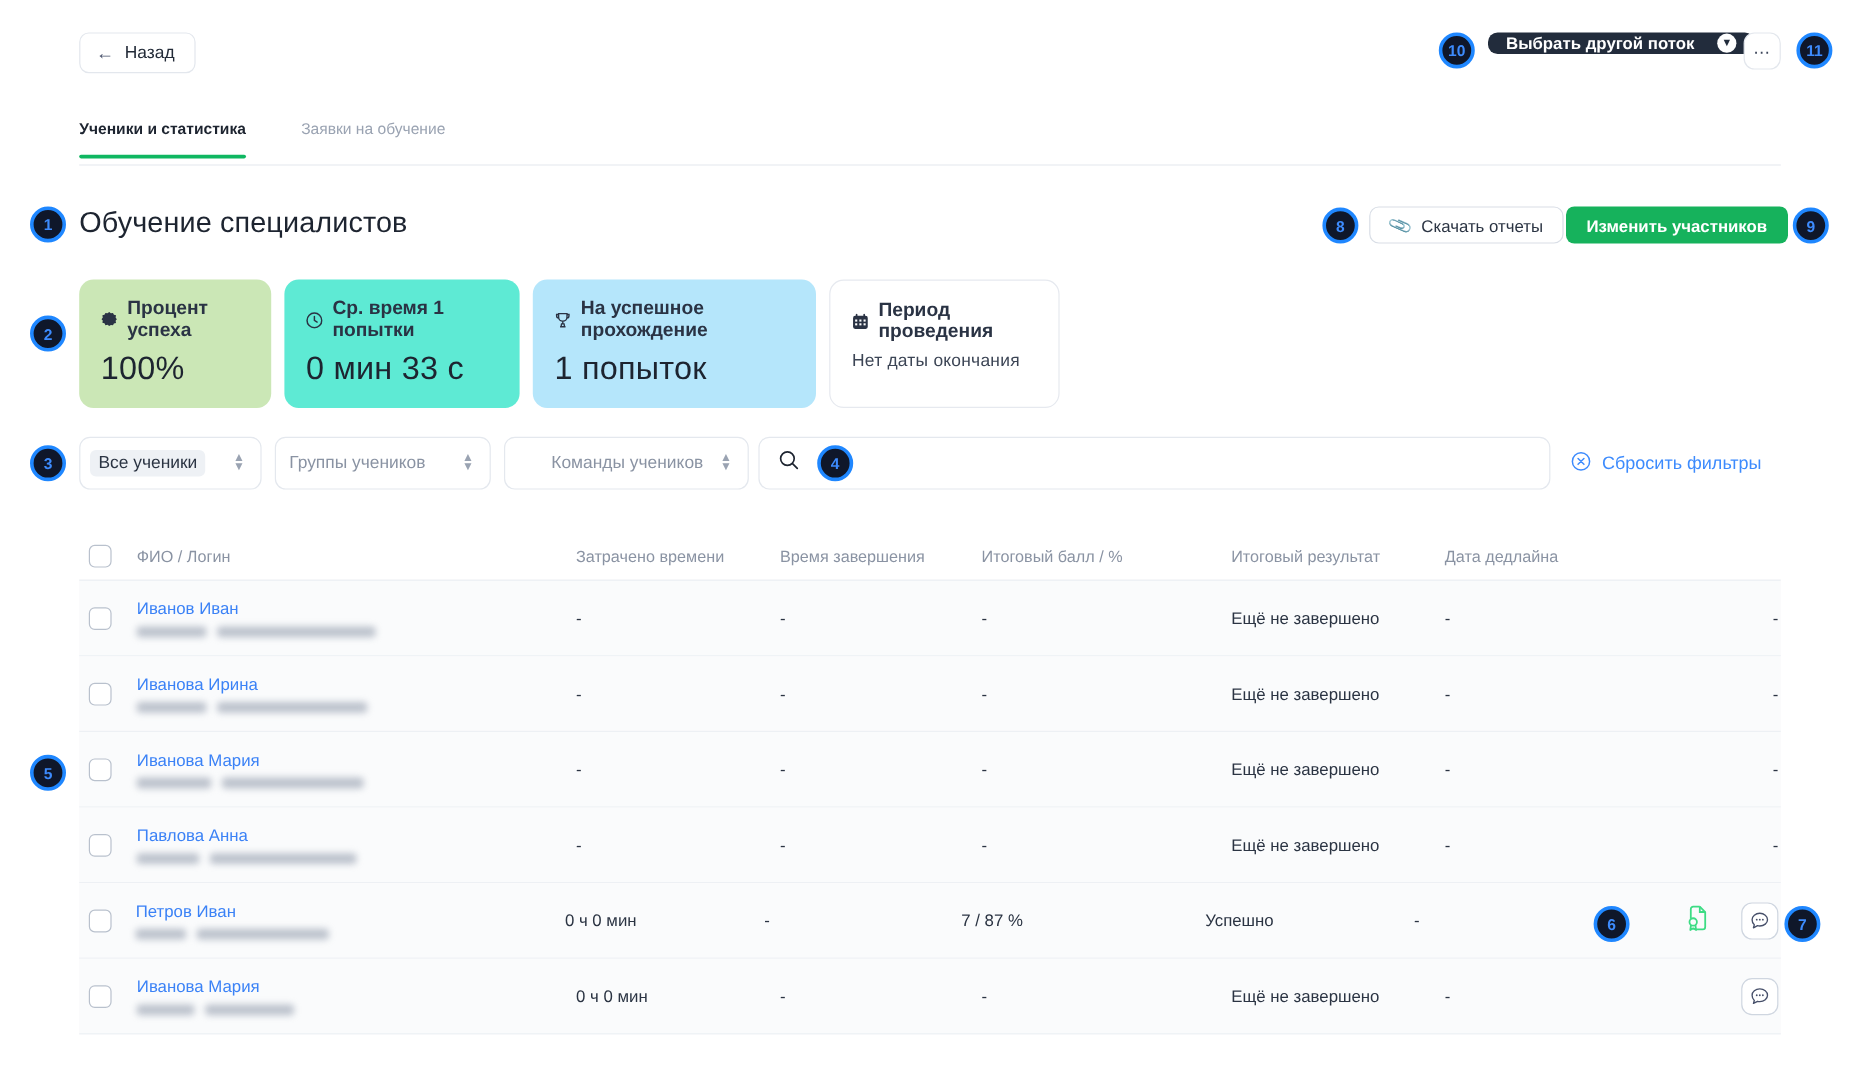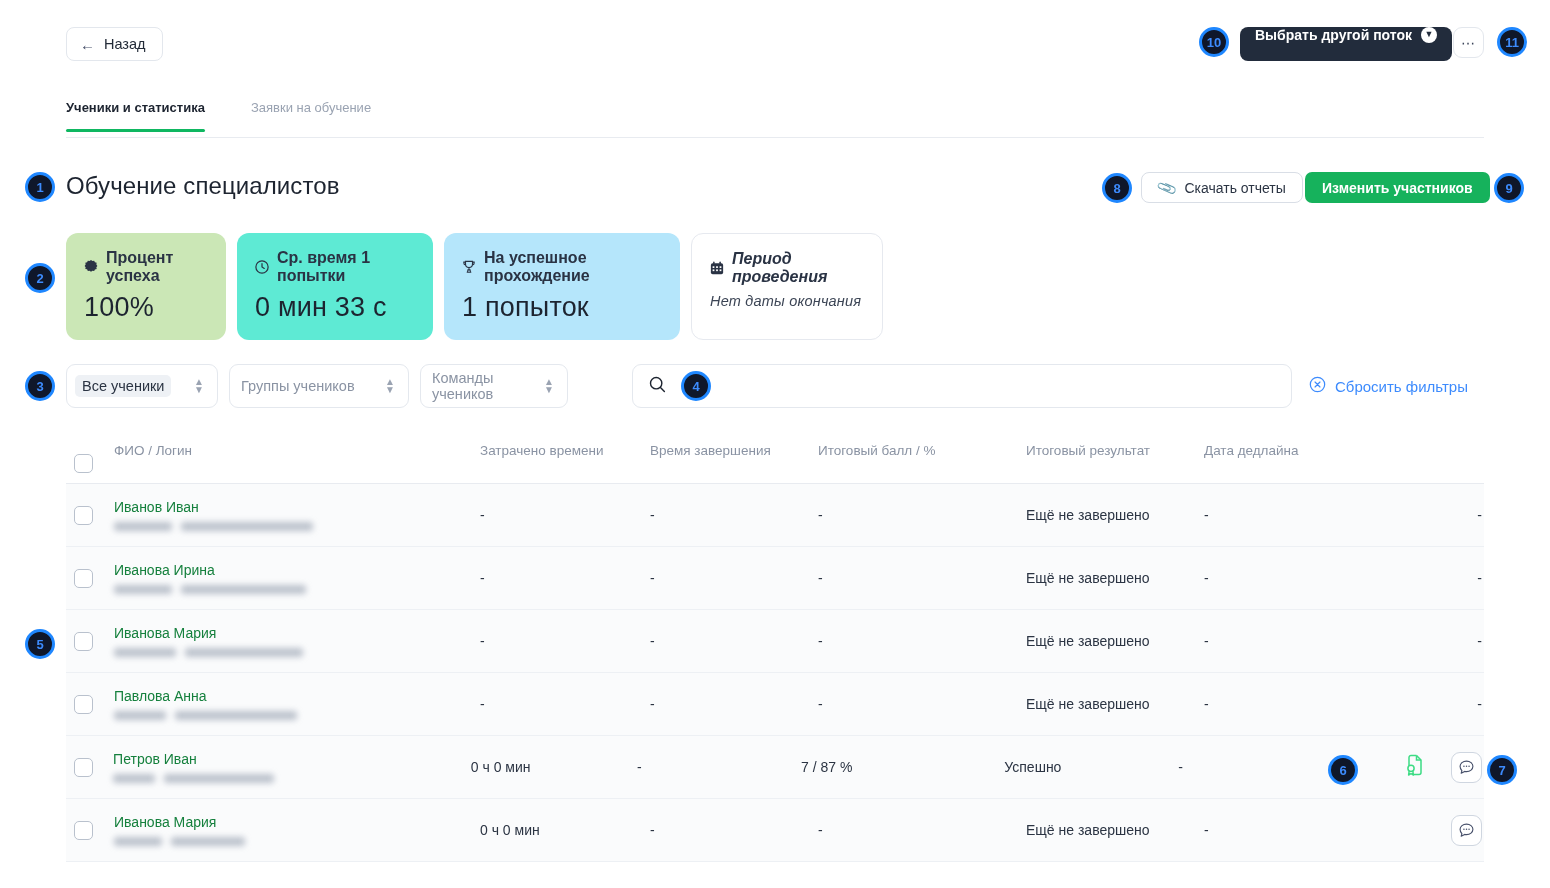--- a/index.html
+++ b/index.html
@@ -18,22 +18,22 @@
     position:absolute; left:66px; top:27px;
     display:flex; align-items:center; gap:9px;
     height:34px; padding:0 16px 0 13px;
     background:#fff; border:1px solid #e3e7ed; border-radius:8px;
     font-size:14.5px; color:#232b38; cursor:pointer;
   }
   .back-btn .arrow { font-size:15px; color:#47506a; line-height:1; }
 
   .stream-btn {
     position:absolute; left:1240px; top:27px;
-    display:flex; align-items:flex-start; gap:9px;
-    height:34px; padding:0 15px; border-radius:8px;
+    display:flex; align-items:center; gap:19px;
+    height:18px; padding:0 15px; border-radius:8px;
     background:#222c3c; color:#fff; border:none;
     font-size:14px; font-weight:bold; cursor:pointer;
     font-family:"Liberation Sans", sans-serif;
   }
   .stream-btn .chev-circle {
     width:16px; height:16px; border-radius:50%;
     background:#ffffff; color:#222c3c;
     display:flex; align-items:center; justify-content:center;
     font-size:9px; line-height:1; padding-bottom:1px;
   }
@@ -77,35 +77,35 @@
     background:#16b25c; color:#fff; font-size:14px; font-weight:bold;
     cursor:pointer; font-family:"Liberation Sans", sans-serif;
   }
 
   
   .cards { position:absolute; left:66px; top:233px; display:flex; gap:11px; }
   .card { border-radius:12px; padding:16px 20px 17px 18px; min-width:160px; }
   .card.green  { background:#cbe7b6; width:160px; }
   .card.orange { background:#5eead4; width:196px; }
   .card.blue   { background:#b5e6fb; width:236px; }
-  .card.plain  { background:#fff; border:1px solid #e6e9ef; width:192px;font-style:italic; }
+  .card.plain  { background:#fff; border:1px solid #e6e9ef; width:192px; }
   .card-head { display:flex; align-items:center; gap:8px; margin-bottom:7px; }
   .card-head .glyph { font-size:13px; color:#2a3344; line-height:1; display:flex; }
   .card-title { font-size:16px; color:#2a3344; font-weight:bold; }
   .card-value { font-size:27px; color:#1d2430; letter-spacing:.2px; }
   .card.plain .card-value { font-size:14.5px; color:#3c4555; margin-top:6px; }
 
   
   .filters { position:absolute; left:66px; top:364px; display:flex; align-items:center; gap:11px; }
   .select {
     display:flex; align-items:center; justify-content:space-between; gap:14px;
     height:44px; padding:0 13px 0 11px;
     background:#fff; border:1px solid #e4e8ee; border-radius:9px; cursor:pointer;
   }
-  .select.w1 { width:152px; } .select.w2 { width:180px; } .select.w3 { width:148px;justify-content:flex-end; }
+  .select.w1 { width:152px; } .select.w2 { width:180px; } .select.w3 { width:204px;justify-content:flex-end; }
   .select .lbl { font-size:14.5px; color:#8a93a3; }
   .select.selected .lbl {
     color:#2b3443; background:#eef1f5; border-radius:5px; padding:3px 7px; margin-left:-3px;
   }
   .caret { color:#9aa3b2; font-size:10px; line-height:1.05; display:flex; flex-direction:column; }
   .search-box {
     position:absolute; left:632px; top:364px; width:660px; height:44px;
     background:#fff; border:1px solid #e4e8ee; border-radius:9px;
     display:flex; align-items:center; padding:0 16px; gap:10px;
   }
@@ -115,42 +115,42 @@
   }
   .reset-link {
     position:absolute; left:1309px; top:376px;
     display:flex; align-items:center; gap:9px;
     font-size:15px; color:#3d8bfd; cursor:pointer;
   }
 
   
   .table { position:absolute; left:66px; top:443px; width:1418px; }
   .thead {
-    display:flex; height:41px;
+    display:flex; align-items:center; height:41px;
     border-bottom:1px solid #e8ebf0;
     font-size:13.5px; color:#8a93a3;
   }
   .trow {
     display:flex; align-items:center; height:63px;
     border-bottom:1px solid #edf0f4; background:#fafbfc;
   }
   .c-check { width:48px; display:flex; align-items:center; padding-left:8px; }
   .c-name  { width:366px; }
   .c-time  { width:170px; }
   .c-end   { width:168px; }
   .c-score { width:208px; }
   .c-res   { width:178px; }
   .c-dead  { width:232px; }
   .c-act   { flex:1; display:flex; align-items:center; justify-content:flex-end; gap:26px; padding-right:2px; }
 
   .cbox {
     width:19px; height:19px; border:1.5px solid #b9c1cd;
     border-radius:5px; background:#fff; cursor:pointer;
   }
-  .name { font-size:14px; color:#15803d; margin-bottom:7px; }
+  .name { font-size:14px; color:#3b82f6; margin-bottom:7px; }
   .login-blur {
     display:flex; gap:9px; filter:blur(3.2px); opacity:.65;
   }
   .login-blur span { display:block; height:9px; border-radius:3px; background:#9aa3b2; }
   .cell { font-size:14px; color:#2b3443; }
 
   .cert-icon { width:20px; height:22px; }
   .chat-btn {
     width:31px; height:31px; border:1px solid #cfd6e0; border-radius:9px;
     background:#fff; display:flex; align-items:center; justify-content:center;

